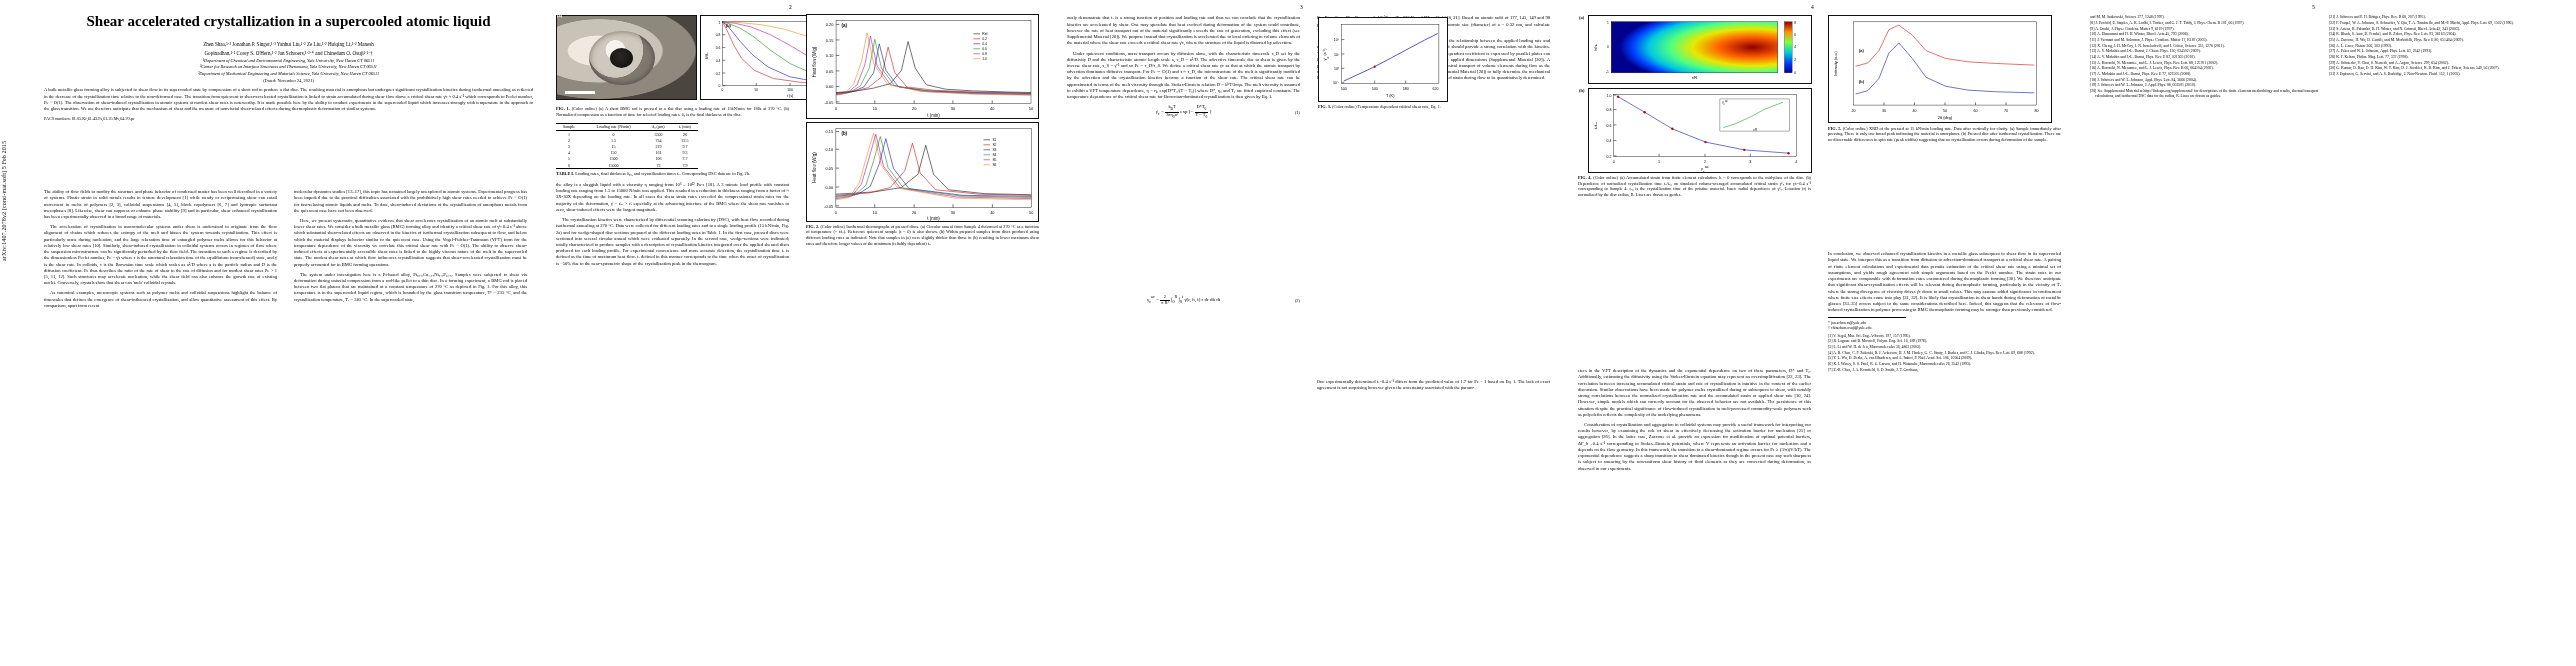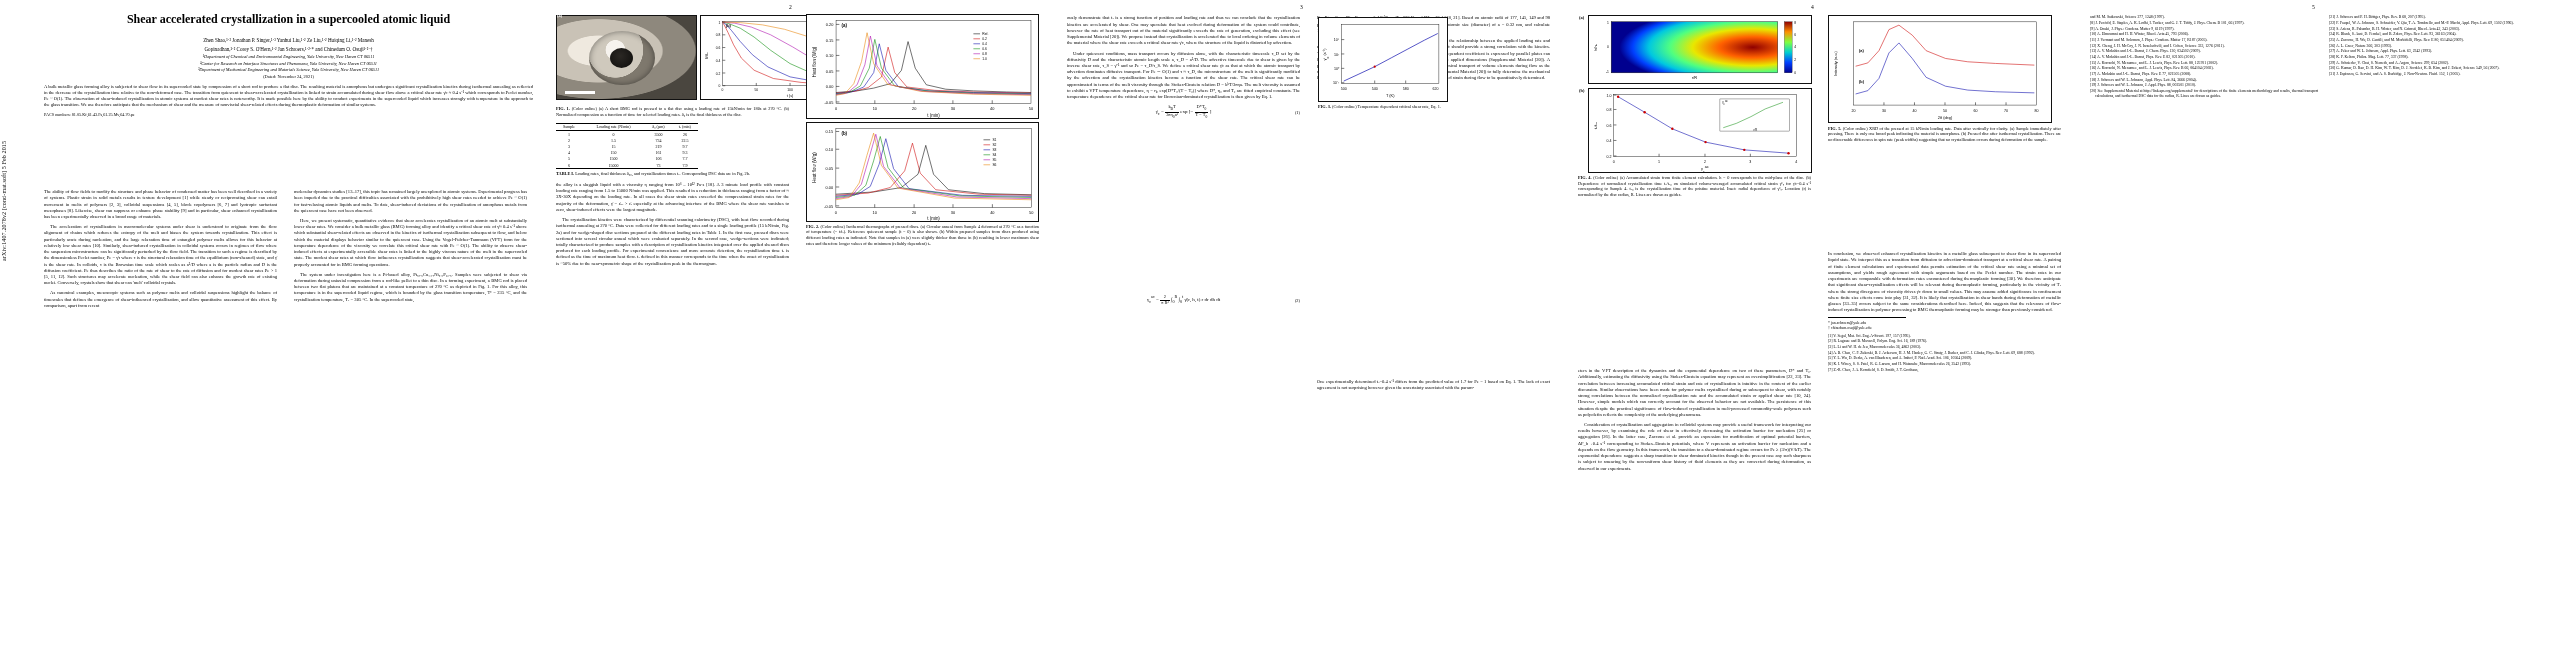--- a/index.html
+++ b/index.html
@@ -17,21 +17,21 @@
   .col{position:absolute;top:12.2px;width:489px;height:645px;}
   .c1{left:44px;}
   .c2{left:556px;}
   .c3{left:1067px;}
   .c4{left:1578px;}
   .c5{left:2090px;width:472px;}
 
   .pnum{position:absolute;top:4.4px;font-size:5.6px;}
 
   h1.title{
-    font-size:12px;font-weight:bold;text-align:center;margin:0 0 10px 0;line-height:1.25;
+    font-size:15px;font-weight:bold;text-align:center;margin:0 0 10px 0;line-height:1.25;
   }
   .authors{font-size:5.1px;text-align:center;line-height:1.35;margin-bottom:1.7px;}
   .affil{font-size:4.4px;text-align:center;line-height:1.3;font-style:italic;margin-bottom:0.6px;}
   .dateline{font-size:4.4px;text-align:center;margin:1.7px 0 4.4px 0;}
   .abstract{font-size:4.6px;text-align:justify;line-height:1.32;margin:0 0 3.9px 0;}
   .pacs{font-size:4.2px;text-align:justify;line-height:1.3;margin-bottom:5.6px;}
 
   p.body{font-size:4.6px;text-align:justify;line-height:1.36;margin:0 0 3.9px 0;text-indent:6.1px;}
   p.body.noind{text-indent:0;}
   .caption{font-size:4.3px;text-align:justify;line-height:1.33;margin:2.2px 0 5px 0;}

